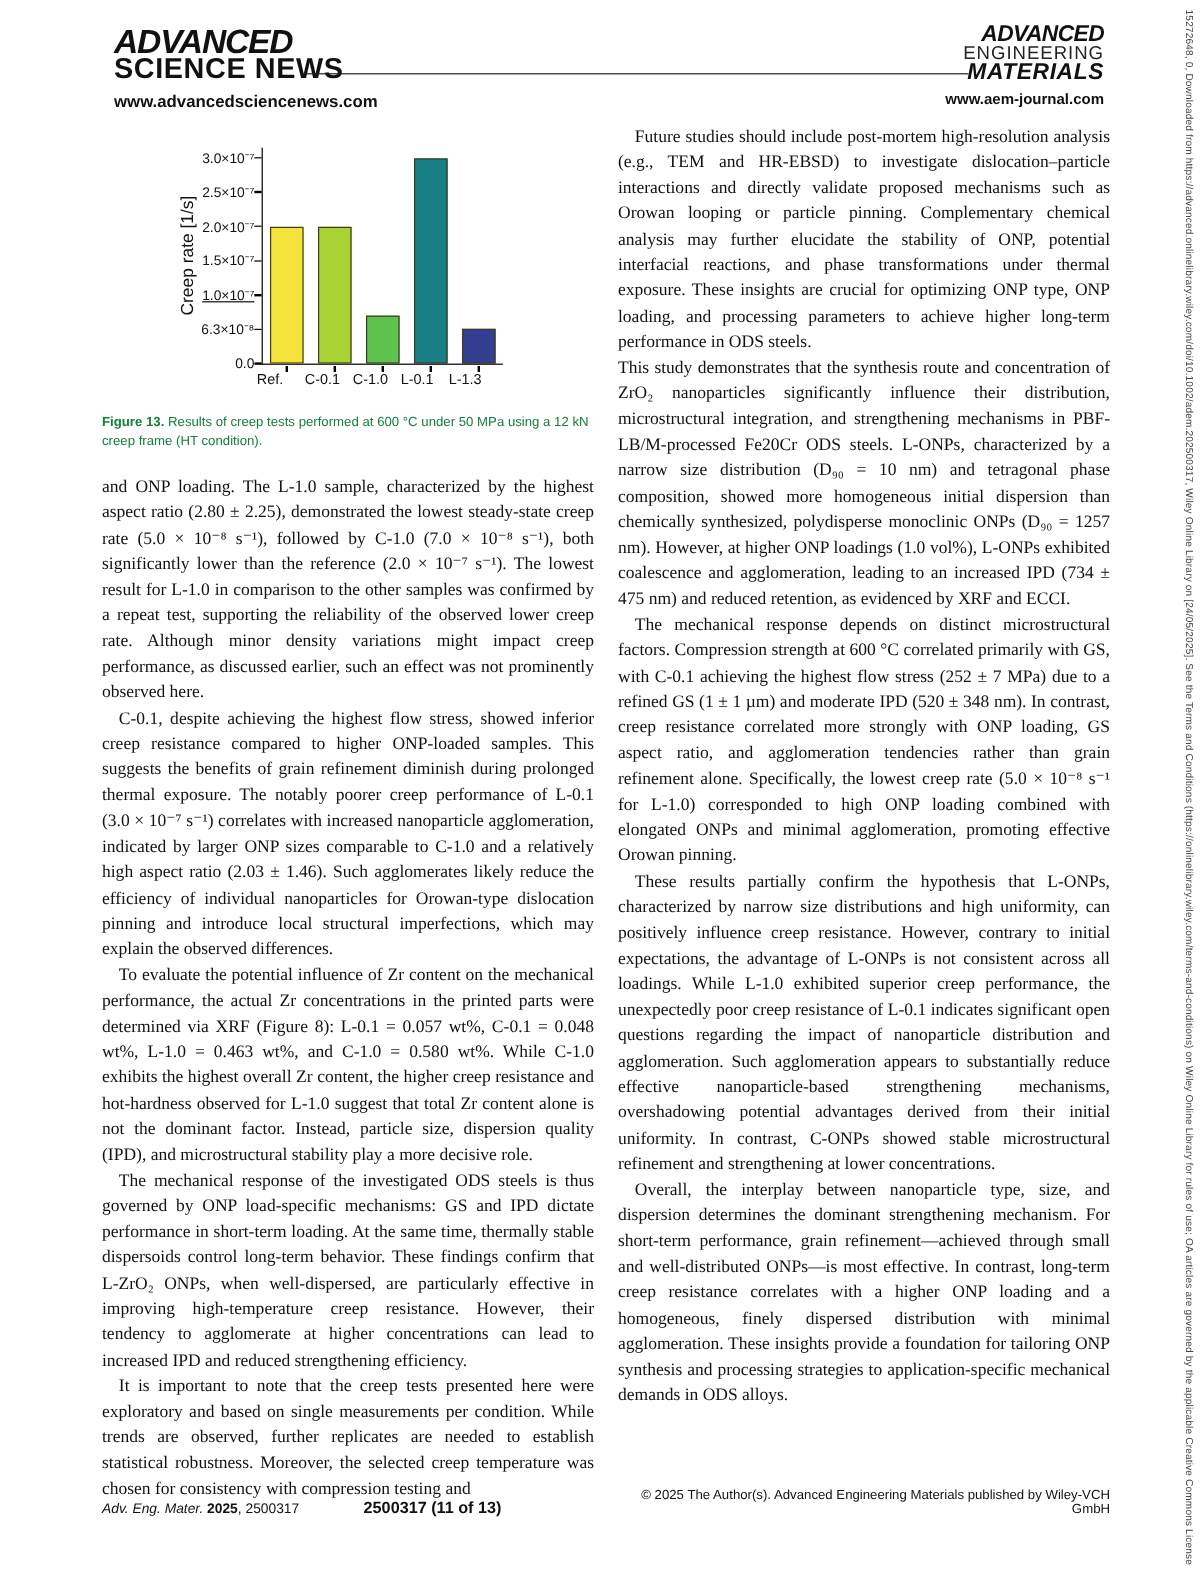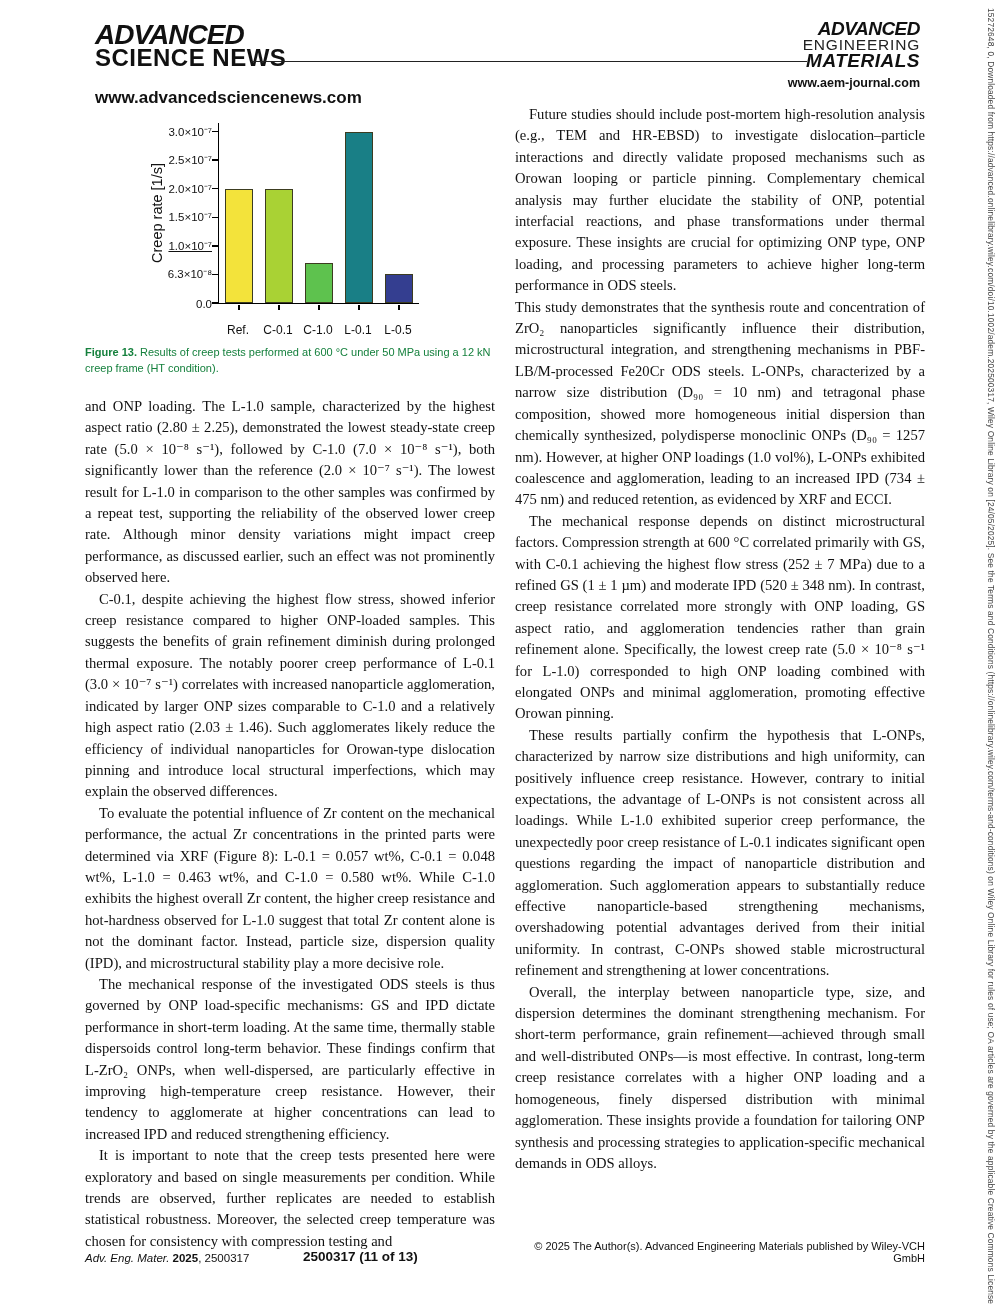--- a/index.html
+++ b/index.html
@@ -4,40 +4,40 @@
 <style>
   html,body { margin:0; padding:0; background:#ffffff; }
   .page {
     position:relative; width:1000px; height:1314px; background:#fff;
     font-family:"Liberation Serif","DejaVu Serif",serif; color:#111; overflow:hidden;
   }
   
   .logo-left { position:absolute; left:95px; top:22px; font-family:"Liberation Sans",sans-serif; }
   .logo-left .adv  { font-style:italic; font-weight:bold; font-size:28px; letter-spacing:-1px; line-height:26px; }
   .logo-left .scn  { font-weight:bold; font-size:24px; letter-spacing:0.5px; line-height:20px; }
-  .logo-left .url  { font-weight:bold; font-size:17px; margin-top:20px; }
+  .logo-left .url  { font-weight:bold; font-size:14px; margin-top:8px; }
   .header-rule { position:absolute; left:251px; top:61px; width:556px; height:0; border-top:1.4px solid #222; }
   .logo-right { position:absolute; right:80px; top:20px; text-align:right; font-family:"Liberation Sans",sans-serif; }
   .logo-right .adv { font-style:italic; font-weight:bold; font-size:19px; line-height:17px; letter-spacing:-0.5px; }
   .logo-right .eng { font-weight:normal; font-size:15.5px; line-height:15px; letter-spacing:0.8px; color:#222; }
   .logo-right .mat { font-style:italic; font-weight:bold; font-size:19px; line-height:17px; letter-spacing:0.5px; }
   .logo-right .url { font-weight:bold; font-size:12.5px; margin-top:7px; }
   
   .figure { position:absolute; left:85px; top:103px; width:410px; height:228px; font-family:"Liberation Sans",sans-serif; }
   .plot { position:absolute; left:133px; top:20px; width:200px; height:180px;
           border-left:1.6px solid #000; border-bottom:1.6px solid #000; }
   .bar { position:absolute; bottom:0; width:28px; border:1px solid #3c3c20; box-sizing:border-box; }
   .ytick-mark { position:absolute; left:-7px; width:6px; height:1.5px; background:#000; }
   .xtick-mark { position:absolute; bottom:-7px; width:1.5px; height:5px; background:#000; }
   .yticks { position:absolute; left:5px; top:20px; width:122px; height:180px; }
   .ytick-label { position:absolute; right:0; font-size:11.5px; white-space:nowrap; }
   .ylabel { position:absolute; left:72px; top:110px; transform:translate(-50%,-50%) rotate(-90deg);
             font-size:14.5px; white-space:nowrap; }
   .xticks { position:absolute; left:133px; top:206px; width:200px; height:16px; }
-  .xtick-label { position:absolute; top:14px; width:48px; text-align:center; font-size:12px; }
+  .xtick-label { position:absolute; top:0; width:48px; font-size:12px; }
   
   .caption { position:absolute; left:85px; top:334px; width:408px;
              font-family:"Liberation Sans",sans-serif; font-size:11px; line-height:1.42; color:#15803d; }
   .caption b { font-weight:bold; }
   
   .col-left  { position:absolute; left:85px;  top:396px; width:410px; }
   .col-right { position:absolute; left:515px; top:104px; width:410px; }
   p.body { margin:0; font-size:14.6px; line-height:21.4px; text-align:justify; }
   p.indent { text-indent:14px; }
   .section-heading { font-family:"Liberation Sans",sans-serif; font-weight:bold; font-size:18px;
@@ -102,21 +102,21 @@
         <div class="ytick-mark" style="bottom: 84.9643px;"></div>
         <div class="ytick-mark" style="bottom: 113.536px;"></div>
         <div class="ytick-mark" style="bottom: 142.107px;"></div>
         <div class="ytick-mark" style="bottom: 170.679px;"></div>
       </div>
     <div class="xticks">
         <div class="xtick-label" style="left: -4px;">Ref.</div>
         <div class="xtick-label" style="left: 36px;">C-0.1</div>
         <div class="xtick-label" style="left: 76px;">C-1.0</div>
         <div class="xtick-label" style="left: 116px;">L-0.1</div>
-        <div class="xtick-label" style="left: 156px;">L-0.5</div>
+        <div class="xtick-label" style="left: 156px;">L-1.3</div>
       </div>
   </div>
 
   <p class="caption"><b>Figure 13.</b>&nbsp;<span>Results of creep tests performed at 600 °C under 50 MPa using a 12 kN creep frame (HT condition).</span></p>
 
   <div class="col-left">
     <p class="body">and ONP loading. The L-1.0 sample, characterized by the highest aspect ratio (2.80 ± 2.25), demonstrated the lowest steady-state creep rate (5.0 × 10⁻⁸ s⁻¹), followed by C-1.0 (7.0 × 10⁻⁸ s⁻¹), both significantly lower than the reference (2.0 × 10⁻⁷ s⁻¹). The lowest result for L-1.0 in comparison to the other samples was confirmed by a repeat test, supporting the reliability of the observed lower creep rate. Although minor density variations might impact creep performance, as discussed earlier, such an effect was not prominently observed here.</p>
     <p class="body indent">C-0.1, despite achieving the highest flow stress, showed inferior creep resistance compared to higher ONP-loaded samples. This suggests the benefits of grain refinement diminish during prolonged thermal exposure. The notably poorer creep performance of L-0.1 (3.0 × 10⁻⁷ s⁻¹) correlates with increased nanoparticle agglomeration, indicated by larger ONP sizes comparable to C-1.0 and a relatively high aspect ratio (2.03 ± 1.46). Such agglomerates likely reduce the efficiency of individual nanoparticles for Orowan-type dislocation pinning and introduce local structural imperfections, which may explain the observed differences.</p>
     <p class="body indent">To evaluate the potential influence of Zr content on the mechanical performance, the actual Zr concentrations in the printed parts were determined via XRF (Figure 8): L-0.1 = 0.057 wt%,  C-0.1 = 0.048 wt%,  L-1.0 = 0.463 wt%,  and C-1.0 = 0.580 wt%. While C-1.0 exhibits the highest overall Zr content, the higher creep resistance and hot-hardness observed for L-1.0 suggest that total Zr content alone is not the dominant factor. Instead, particle size, dispersion quality (IPD), and microstructural stability play a more decisive role.</p>
     <p class="body indent">The mechanical response of the investigated ODS steels is thus governed by ONP load-specific mechanisms: GS and IPD dictate performance in short-term loading. At the same time, thermally stable dispersoids control long-term behavior. These findings confirm that L-ZrO₂ ONPs, when well-dispersed, are particularly effective in improving high-temperature creep resistance. However, their tendency to agglomerate at higher concentrations can lead to increased IPD and reduced strengthening efficiency.</p>

